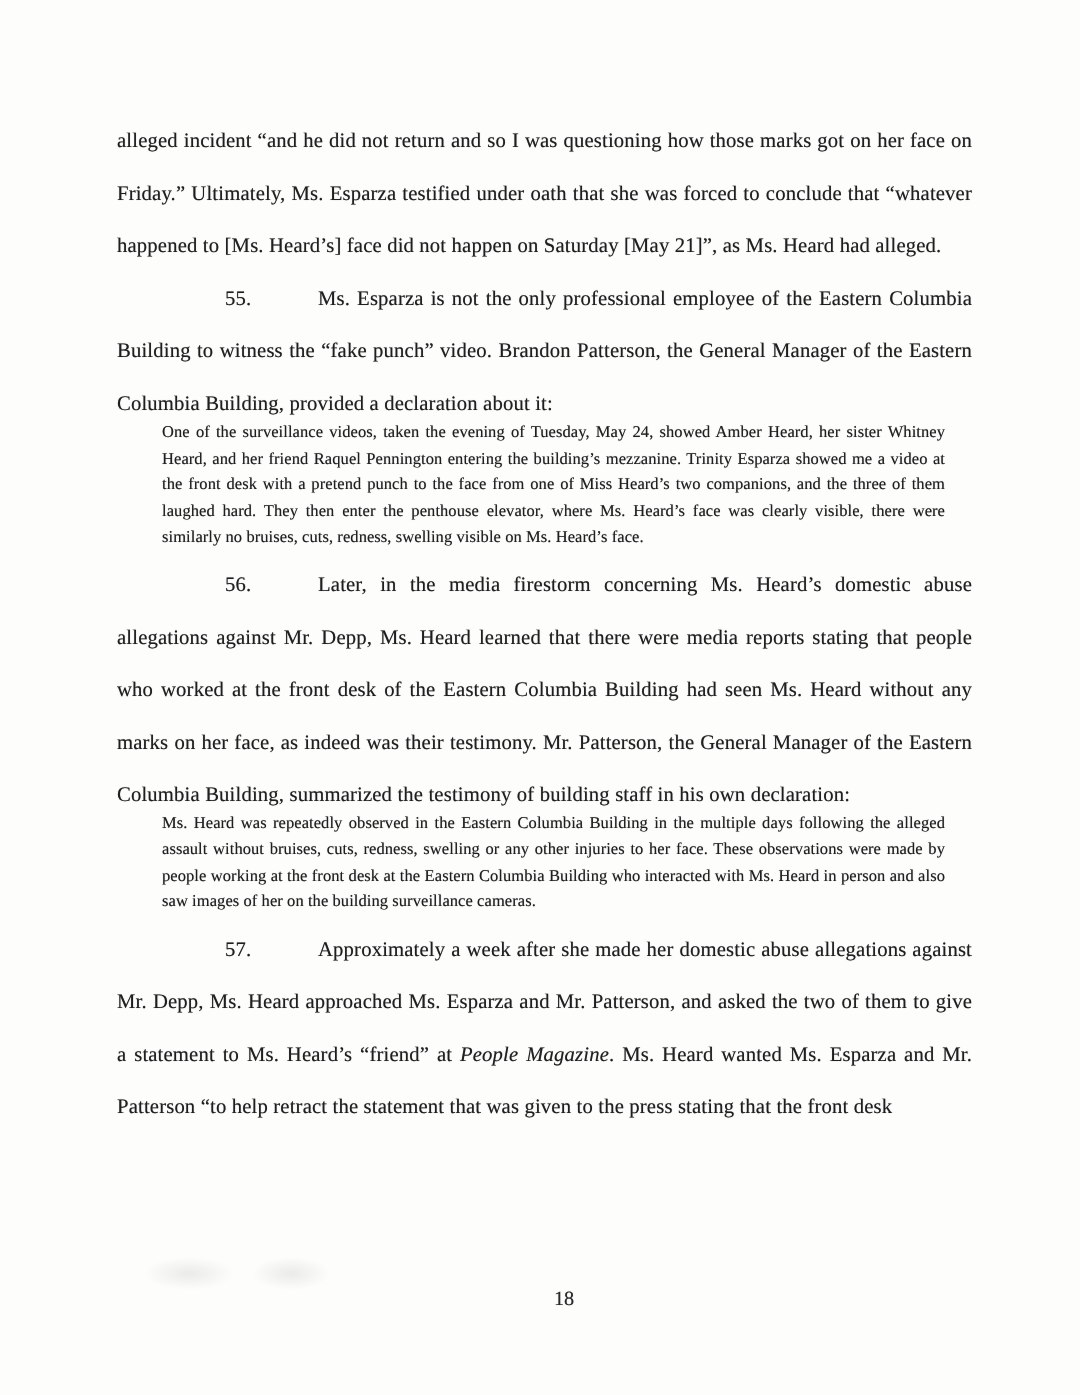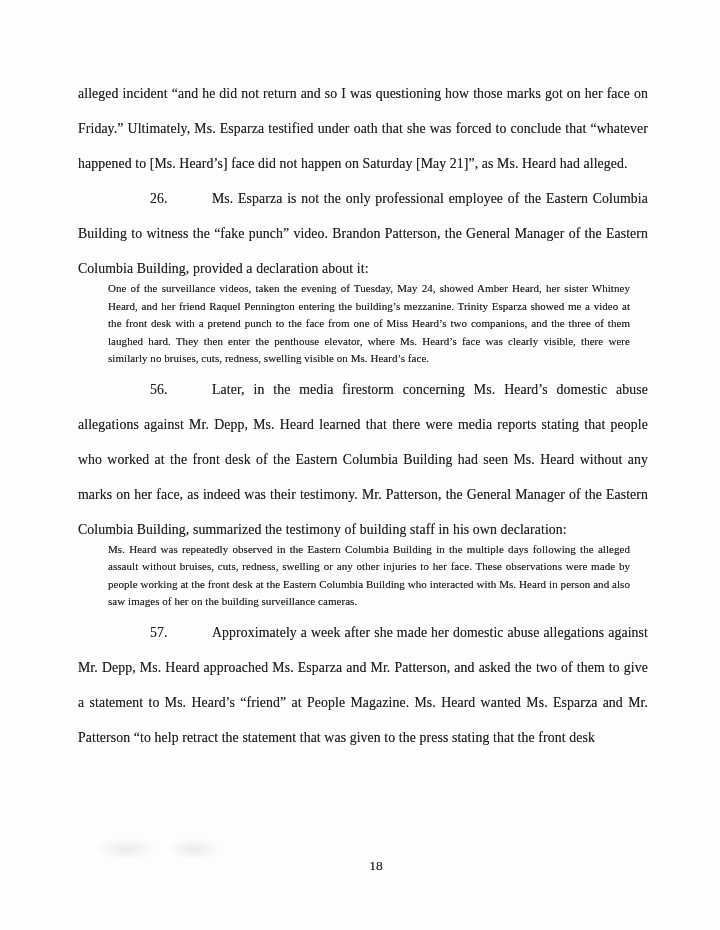--- a/index.html
+++ b/index.html
@@ -35,21 +35,21 @@
     width: 62px;
     text-indent: 0;
   }
   .quote {
     margin: -6px 18px 4px 30px;
     font-size: 11px;
     line-height: 17.5px;
     text-align: justify;
     letter-spacing: 0.05px;
   }
-  .italic { }
+  .italic { font-style: italic; }
   .page-number {
     position: absolute;
     left: 16px;
     top: 858px;
     width: 720px;
     text-align: center;
     font-size: 13.5px;
     color: #2a2a2a;
   }
   
@@ -61,21 +61,21 @@
   }
   .smudge.s1 { left: 96px;  top: 838px; width: 60px; height: 22px; }
   .smudge.s2 { left: 168px; top: 838px; width: 52px; height: 22px; }
 </style>
 </head>
 <body>
 
 <main class="page">
   <div id="doc-body">
       <p class="para"><span>alleged incident “and he did not return and so I was questioning how those marks got on her face on Friday.”  Ultimately, Ms. Esparza testified under oath that she was forced to conclude that “whatever happened to [Ms. Heard’s] face did not happen on Saturday [May 21]”, as Ms. Heard had alleged.</span></p>
-      <p class="para numbered"><span class="pnum">26.</span><span>Ms. Esparza is not the only professional employee of the Eastern Columbia Building to witness the “fake punch” video.  Brandon Patterson, the General Manager of the Eastern Columbia Building, provided a declaration about it:</span></p>
+      <p class="para numbered"><span class="pnum">55.</span><span>Ms. Esparza is not the only professional employee of the Eastern Columbia Building to witness the “fake punch” video.  Brandon Patterson, the General Manager of the Eastern Columbia Building, provided a declaration about it:</span></p>
       <p class="quote"><span>One of the surveillance videos, taken the evening of Tuesday, May 24, showed Amber Heard, her sister Whitney Heard, and her friend Raquel Pennington entering the building’s mezzanine. Trinity Esparza showed me a video at the front desk with a pretend punch to the face from one of Miss Heard’s two companions, and the three of them laughed hard. They then enter the penthouse elevator, where Ms. Heard’s face was clearly visible, there were similarly no bruises, cuts, redness, swelling visible on Ms. Heard’s face.</span></p>
       <p class="para numbered"><span class="pnum">56.</span><span>Later, in the media firestorm concerning Ms. Heard’s domestic abuse allegations against Mr. Depp, Ms. Heard learned that there were media reports stating that people who worked at the front desk of the Eastern Columbia Building had seen Ms. Heard without any marks on her face, as indeed was their testimony.  Mr. Patterson, the General Manager of the Eastern Columbia Building, summarized the testimony of building staff in his own declaration:</span></p>
       <p class="quote"><span>Ms. Heard was repeatedly observed in the Eastern Columbia Building in the multiple days following the alleged assault without bruises, cuts, redness, swelling or any other injuries to her face.  These observations were made by people working at the front desk at the Eastern Columbia Building who interacted with Ms. Heard in person and also saw images of her on the building surveillance cameras.</span></p>
       <p class="para numbered"><span class="pnum">57.</span><span>Approximately a week after she made her domestic abuse allegations against Mr. Depp, Ms. Heard approached Ms. Esparza and Mr. Patterson, and asked the two of them to give a statement to Ms. Heard’s “friend” at </span><span class="italic">People Magazine</span><span>.  Ms. Heard wanted Ms. Esparza and Mr. Patterson “to help retract the statement that was given to the press stating that the front desk</span></p>
     </div>
   <div class="smudge s1"></div>
   <div class="smudge s2"></div>
   <div class="page-number">18</div>
 </main>
 

